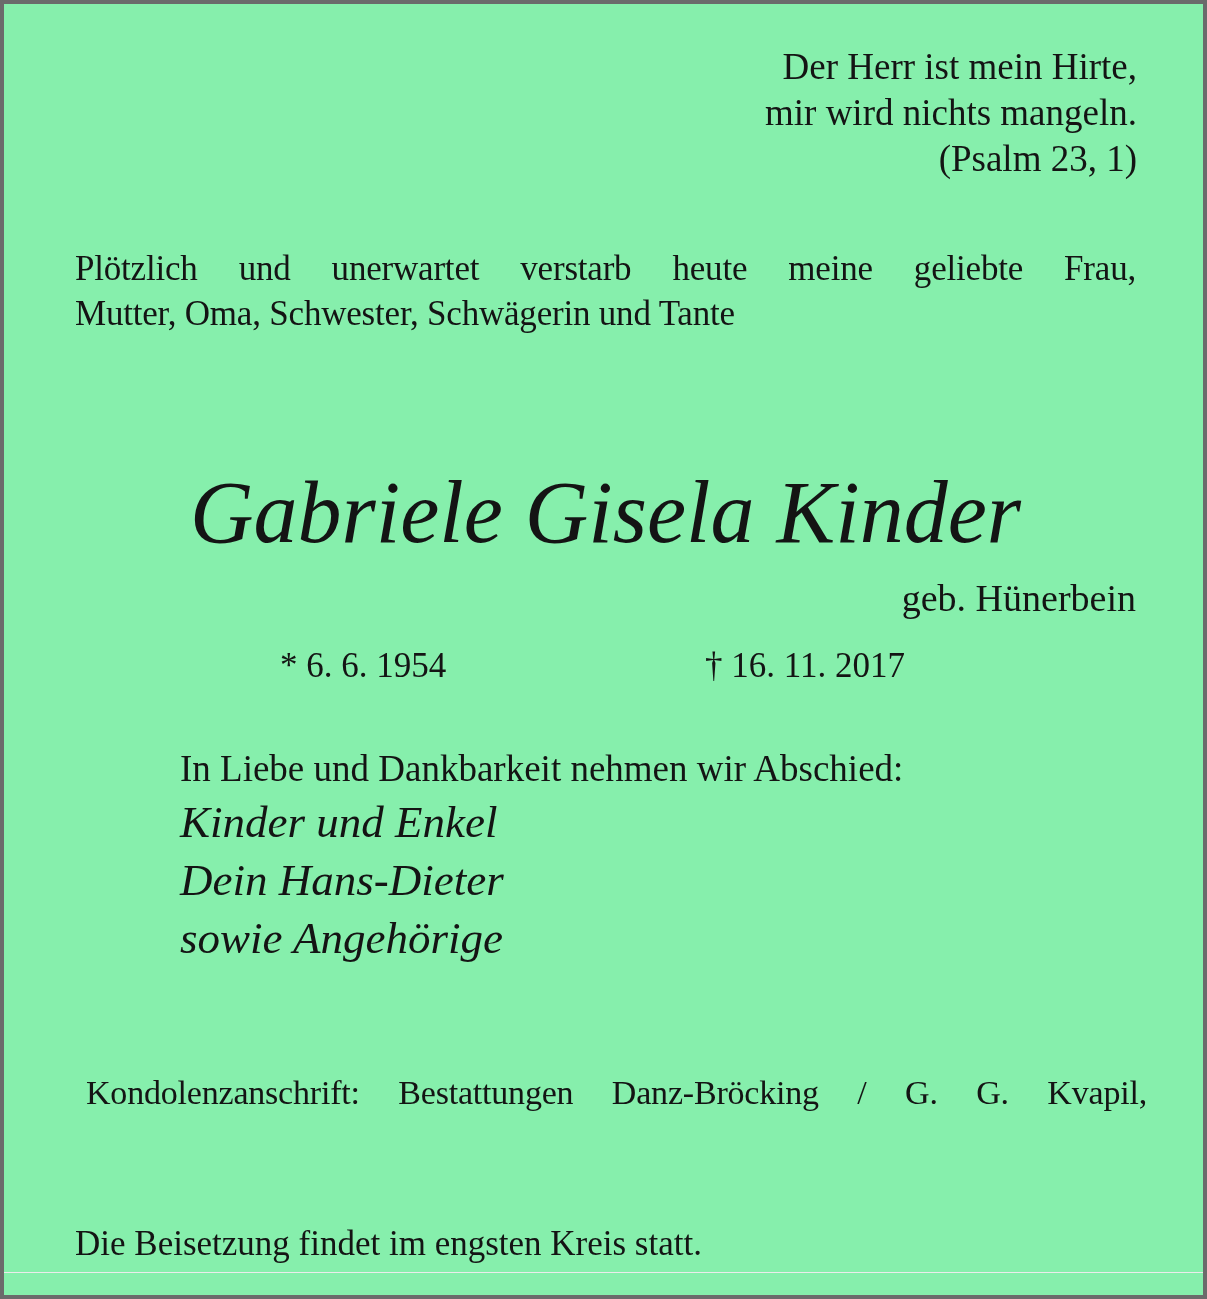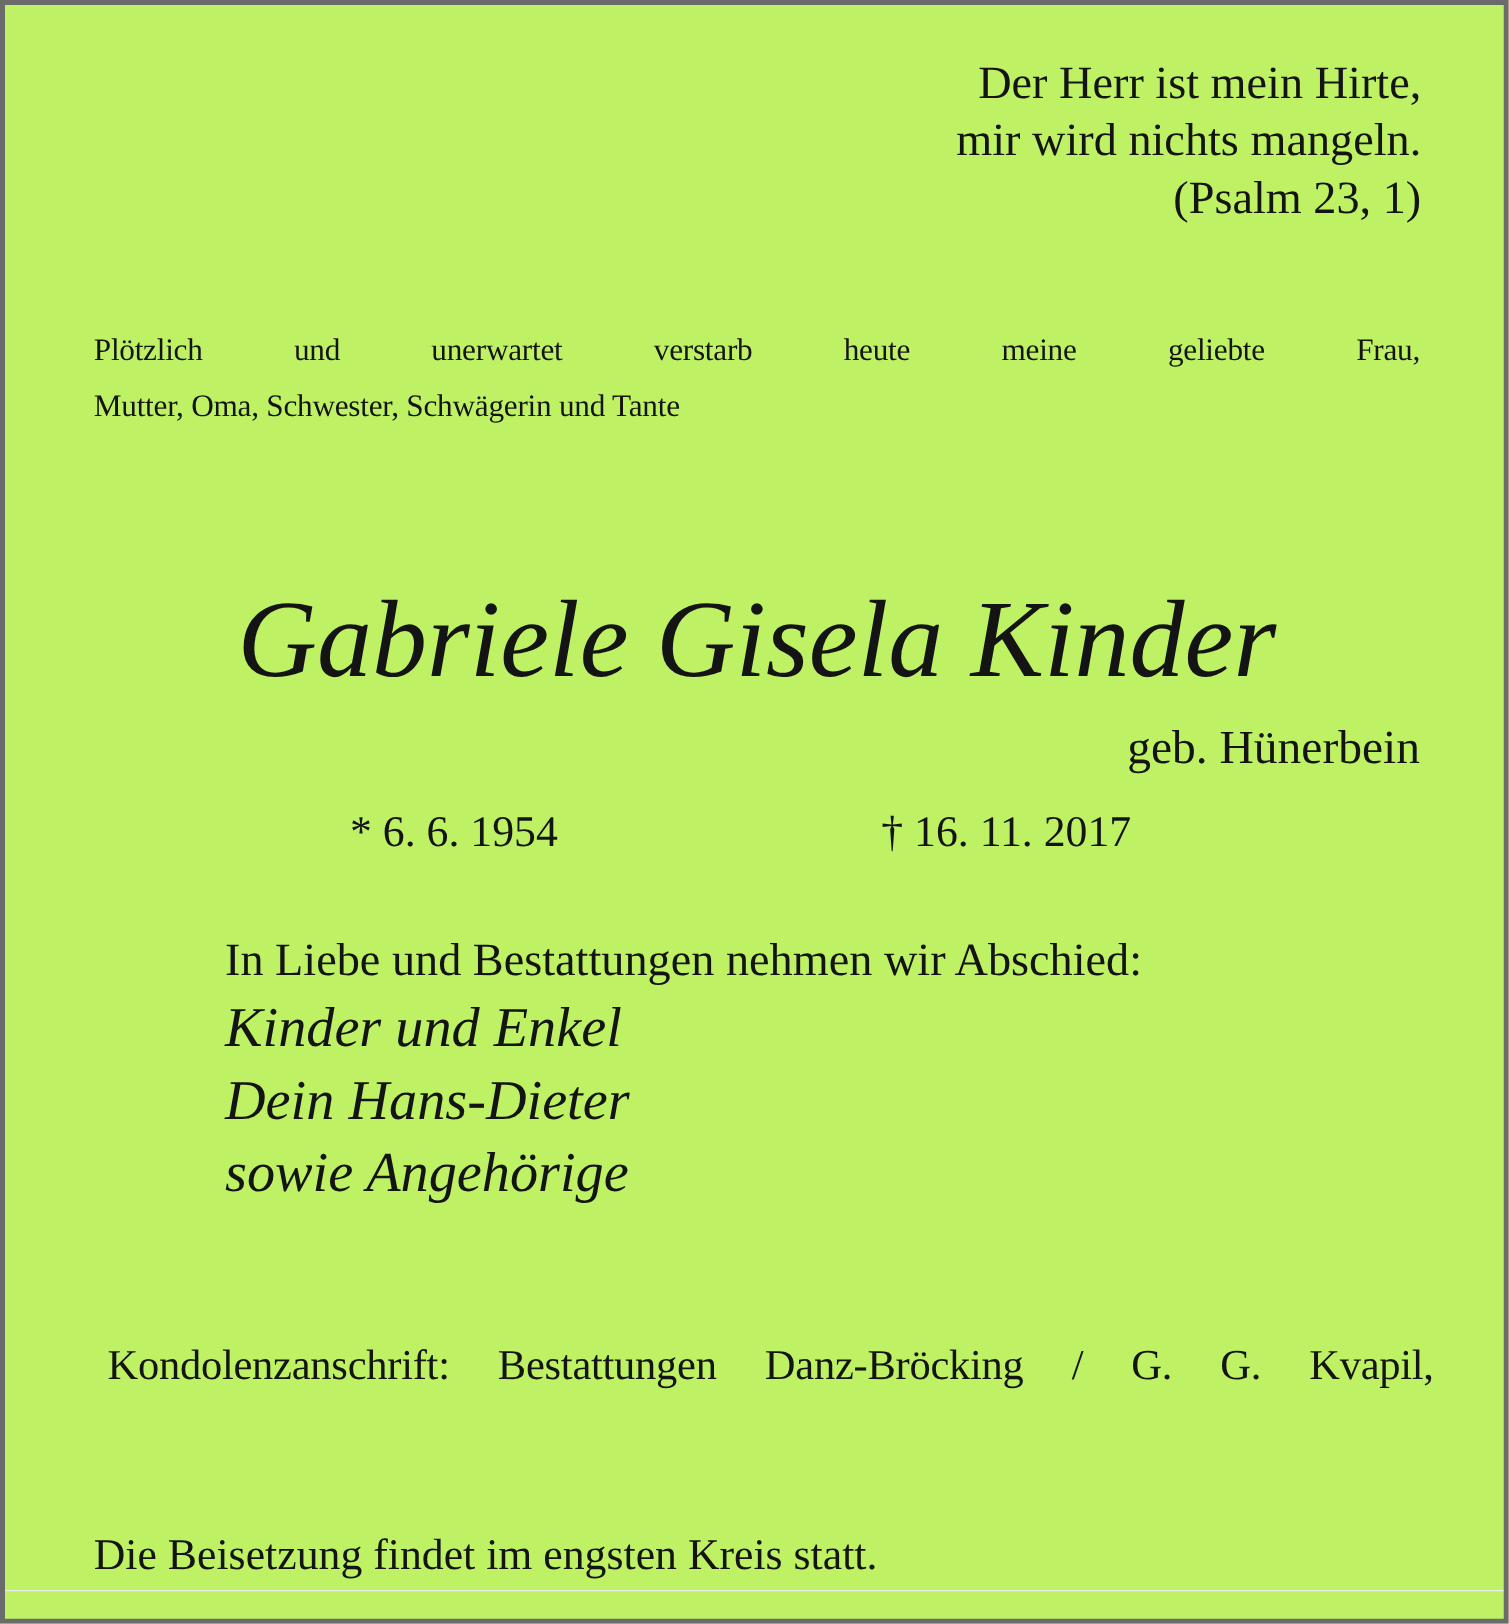--- a/index.html
+++ b/index.html
@@ -5,43 +5,43 @@
   html, body {
     margin: 0;
     padding: 0;
     background: #ffffff;
   }
   .sheet {
     position: relative;
     width: 1207px;
     height: 1299px;
     box-sizing: border-box;
-    background: #bef264;
+    background: #86efac;
     border: 4px solid #6b6b6b;
     color: #141414;
     font-family: "Liberation Serif", "DejaVu Serif", serif;
     overflow: hidden;
   }
   
   .psalm {
     position: absolute;
     top: 40px;
     right: 66px;
     text-align: right;
     font-size: 37px;
     line-height: 46px;
     white-space: nowrap;
   }
   
   .intro {
     position: absolute;
-    top: 254px;
+    top: 242px;
     left: 71px;
     width: 1061px;
-    font-size: 25px;
+    font-size: 35px;
     line-height: 45px;
     letter-spacing: -0.2px;
   }
   .justify-line {
     display: block;
     text-align: justify;
     text-align-last: justify;
   }
   
   .name {
@@ -148,21 +148,21 @@
   </div>
 
   <div class="name">Gabriele Gisela Kinder</div>
 
   <div class="maiden">geb. Hünerbein</div>
 
   <div class="date-birth">* 6. 6. 1954</div>
   <div class="date-death">† 16. 11. 2017</div>
 
   <div class="farewell">
-    <div class="farewell-heading">In Liebe und Bestattungen nehmen wir Abschied:</div>
+    <div class="farewell-heading">In Liebe und Dankbarkeit nehmen wir Abschied:</div>
     <div class="mourner">Kinder und Enkel</div>
     <div class="mourner">Dein Hans-Dieter</div>
     <div class="mourner">sowie Angehörige</div>
   </div>
 
   <div class="condolence">
     <span class="justify-line">Kondolenzanschrift: Bestattungen Danz-Bröcking / G. G. Kvapil,</span>
   </div>
 
   <div class="funeral-note">Die Beisetzung findet im engsten Kreis statt.</div>

